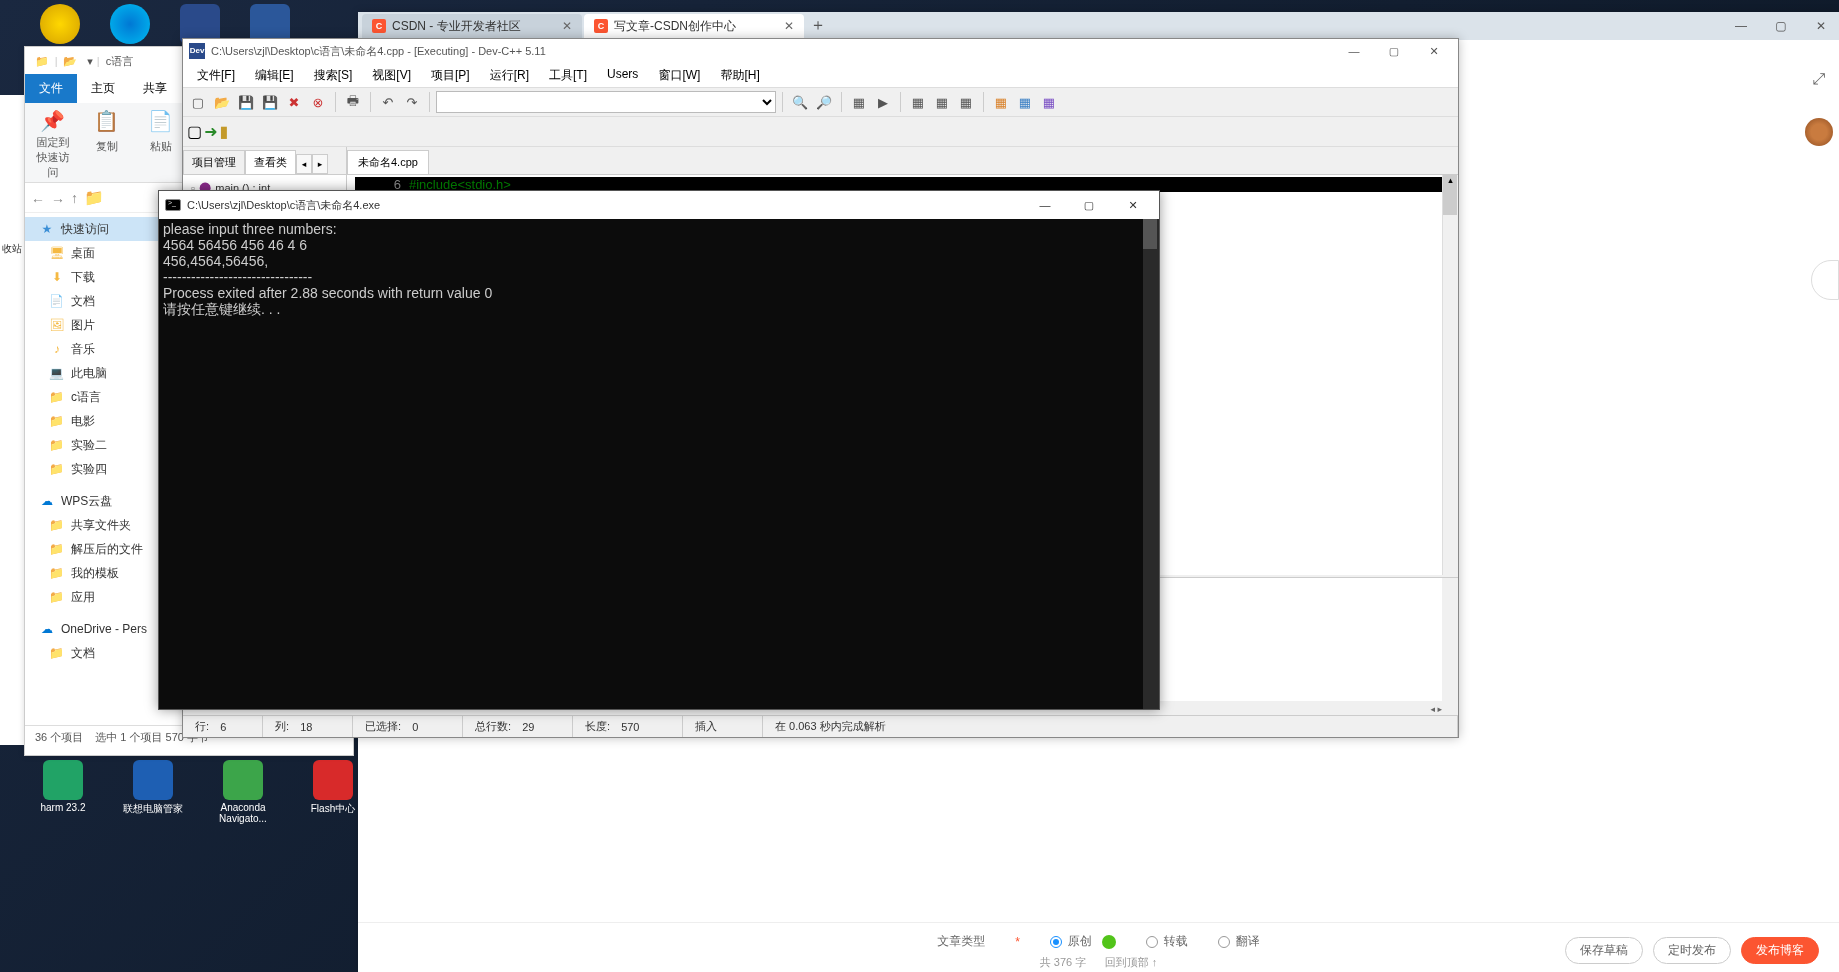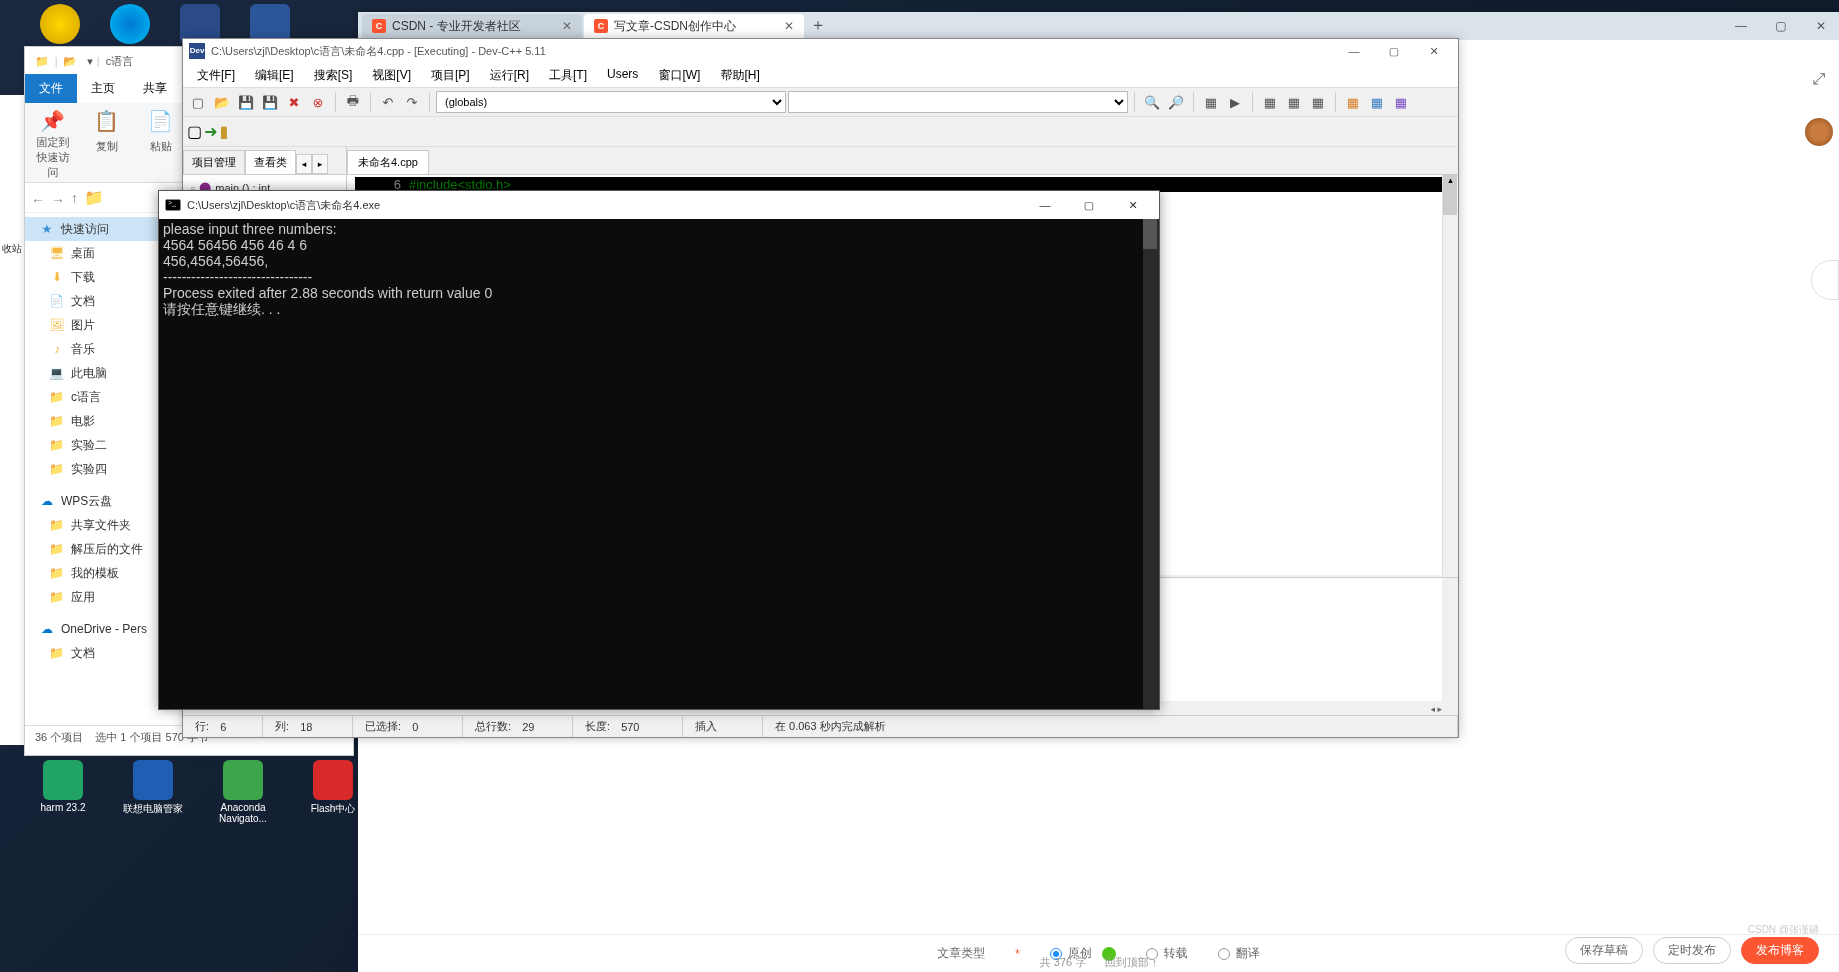--- a/index.html
+++ b/index.html
@@ -23,21 +23,21 @@
 .tab .close { margin-left: auto; color: #666; cursor: pointer; }
 .tab-add { width: 24px; height: 24px; text-align: center; line-height: 22px; color: #555; cursor: pointer; }
 .browser-ctrl { position: absolute; right: 4px; top: 4px; display: flex; gap: 12px; }
 .browser-ctrl span { width: 28px; height: 20px; display: inline-flex; align-items: center; justify-content: center; font-size: 12px; color: #555; cursor: pointer; }
 .browser-body { height: calc(100% - 28px); background: #fff; position: relative; }
 .browser-right-icons { position: absolute; right: 6px; top: 30px; display: flex; flex-direction: column; gap: 30px; align-items: center; }
 .monkey-icon { width: 28px; height: 28px; background: radial-gradient(circle, #c97b3f 40%, #8b4a1f 100%); border-radius: 50%; }
 .float-btn { position: absolute; right: 0; top: 220px; width: 28px; height: 40px; background: #fff; border: 1px solid #ddd; border-radius: 20px 0 0 20px; }
 
 
-.article-footer { position: absolute; bottom: 0; left: 0; right: 0; padding: 10px 20px; background: #fff; border-top: 1px solid #eee; display: flex; align-items: center; justify-content: center; gap: 30px; font-size: 12px; color: #666; }
+.article-footer { position: absolute; bottom: 12px; left: 0; right: 0; padding: 10px 20px; background: #fff; border-top: 1px solid #eee; display: flex; align-items: center; justify-content: center; gap: 30px; font-size: 12px; color: #666; }
 .radio-group { display: flex; align-items: center; gap: 6px; }
 .radio { width: 12px; height: 12px; border: 1px solid #999; border-radius: 50%; display: inline-block; }
 .radio.checked { border-color: #1890ff; position: relative; }
 .radio.checked::after { content: ''; position: absolute; width: 6px; height: 6px; background: #1890ff; border-radius: 50%; top: 2px; left: 2px; }
 .badge-green { width: 14px; height: 14px; background: #52c41a; border-radius: 7px; margin-left: 4px; }
 .pub-btns { position: absolute; right: 20px; bottom: 8px; display: flex; gap: 10px; align-items: center; }
 .pub-btn { padding: 4px 14px; border-radius: 14px; font-size: 12px; border: 1px solid #ccc; background: #fff; color: #666; cursor: pointer; }
 .pub-btn.primary { background: #fc5531; border-color: #fc5531; color: #fff; }
 .csdn-credit { position: absolute; right: 20px; bottom: 35px; font-size: 10px; color: #ccc; }
 
@@ -356,21 +356,20 @@
     <span class="tb-btn">💾</span>
     <span class="tb-btn">💾</span>
     <span class="tb-btn" style="color:#c33">✖</span>
     <span class="tb-btn" style="color:#c33">⊗</span>
     <span class="sep"></span>
     <span class="tb-btn">🖶</span>
     <span class="sep"></span>
     <span class="tb-btn">↶</span>
     <span class="tb-btn">↷</span>
     <span class="sep"></span>
-    <select style="width:350px"><option>(globals)</option></select>
     <select style="width:340px"><option></option></select>
     <span class="sep"></span>
     <span class="tb-btn">🔍</span>
     <span class="tb-btn">🔎</span>
     <span class="sep"></span>
     <span class="tb-btn">▦</span>
     <span class="tb-btn">▶</span>
     <span class="sep"></span>
     <span class="tb-btn">▦</span>
     <span class="tb-btn">▦</span>

